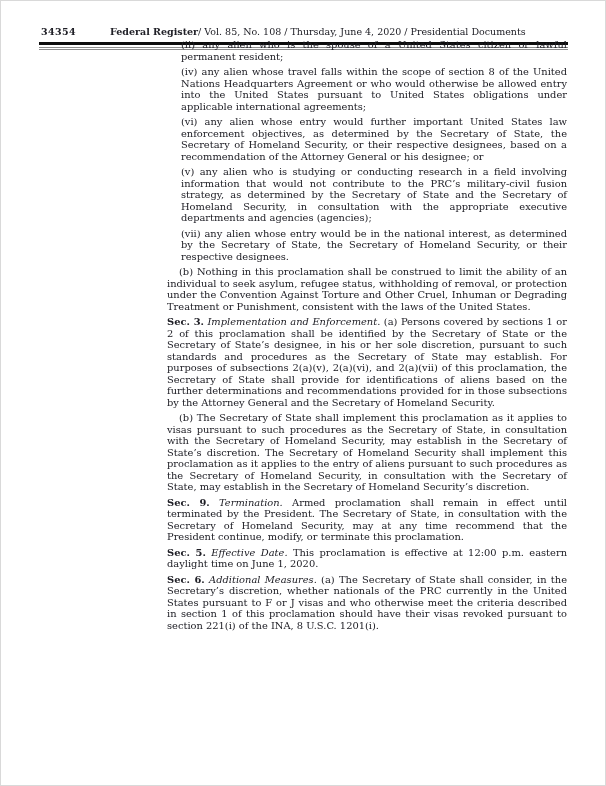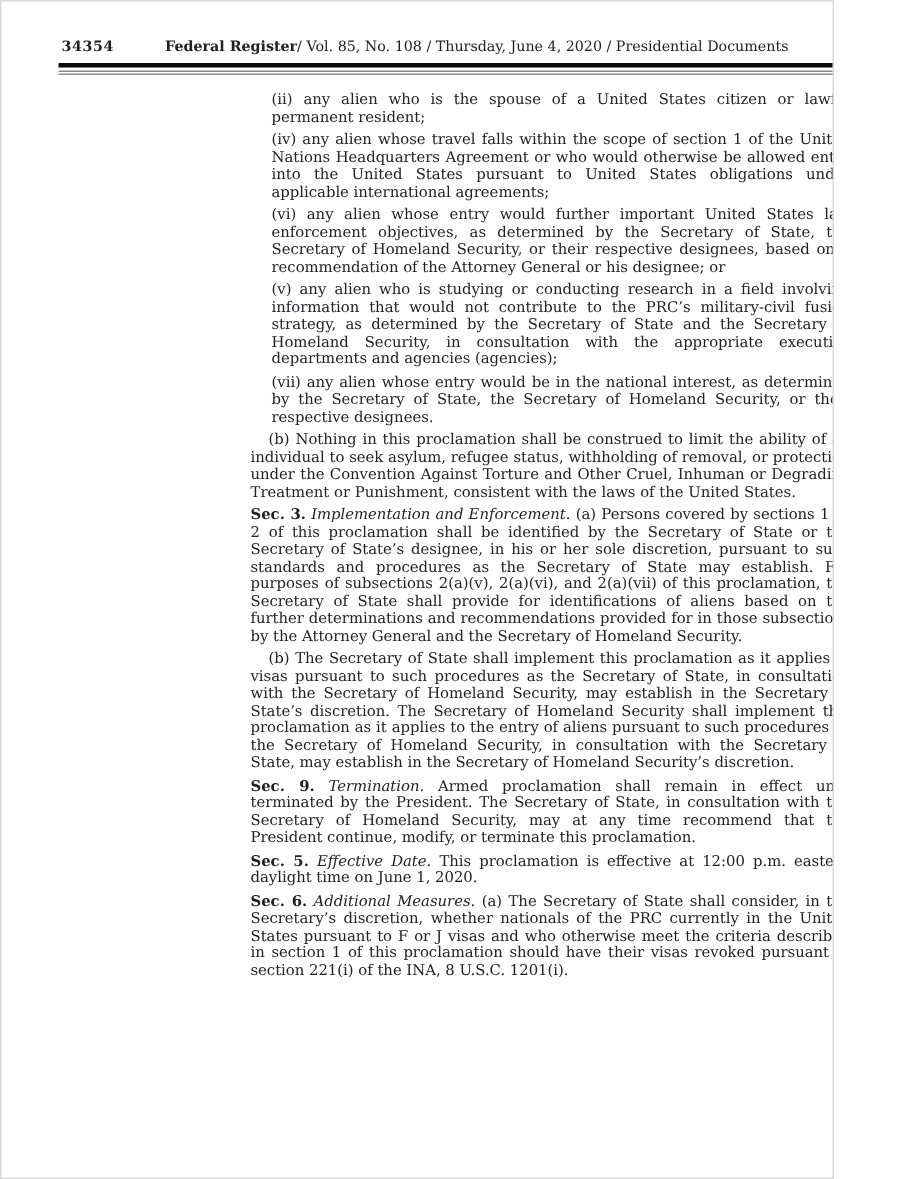--- a/index.html
+++ b/index.html
@@ -1,19 +1,19 @@
 <!DOCTYPE html>
 <html><head>
 <meta charset="utf-8">
 <style>
   * { margin: 0; padding: 0; box-sizing: border-box; }
   html, body { background: #ffffff; }
   .page {
     position: relative;
-    width: 556px;
+    width: 606px;
     height: 786px;
     background: #ffffff;
     border: 1px solid #d9d9d9;
     overflow: hidden;
     font-family: "DejaVu Serif", serif;
     color: #202027;
   }
   .header-row {
     position: absolute;
     top: 25px;
@@ -29,21 +29,21 @@
   .header-rule {
     position: absolute;
     top: 41px;
     left: 38px;
     width: 529px;
   }
   .rule-thick { height: 3px; background: #0c0c0c; margin-bottom: 2px; }
   .rule-thin  { height: 1px; background: #8c8c8c; margin-bottom: 1px; }
   .doc-body {
     position: absolute;
-    top: 60px;
+    top: 38px;
     left: 166px;
     width: 400px;
     font-size: 9.9px;
     line-height: 11.5px;
     text-align: justify;
     hyphens: none;
   }
   p.para { margin-top: 4px; }
   p.para:first-child { margin-top: 0; }
   p.subclause { margin-left: 14px; }
@@ -59,21 +59,21 @@
   <div class="header-row">
     <span class="pagenum">34354</span><span class="journal-line"><span class="journal-name">Federal Register</span><span>/ Vol. 85, No. 108 / Thursday, June 4, 2020 / Presidential Documents</span></span>
   </div>
   <div class="header-rule">
     <div class="rule-thick"></div>
     <div class="rule-thin"></div>
     <div class="rule-thin"></div>
   </div>
   <div class="doc-body">
       <p class="para subclause"><span>(ii) any alien who is the spouse of a United States citizen or lawful permanent resident;</span></p>
-      <p class="para subclause"><span>(iv) any alien whose travel falls within the scope of section 1 of the United Nations Headquarters Agreement or who would otherwise be allowed entry into the United States pursuant to United States obligations under applicable international agreements;</span></p>
+      <p class="para subclause"><span>(iv) any alien whose travel falls within the scope of section 8 of the United Nations Headquarters Agreement or who would otherwise be allowed entry into the United States pursuant to United States obligations under applicable international agreements;</span></p>
       <p class="para subclause"><span>(vi) any alien whose entry would further important United States law enforcement objectives, as determined by the Secretary of State, the Secretary of Homeland Security, or their respective designees, based on a recommendation of the Attorney General or his designee; or</span></p>
       <p class="para subclause"><span>(v) any alien who is studying or conducting research in a field involving information that would not contribute to the PRC’s military-civil fusion strategy, as determined by the Secretary of State and the Secretary of Homeland Security, in consultation with the appropriate executive departments and agencies (agencies);</span></p>
       <p class="para subclause"><span>(vii) any alien whose entry would be in the national interest, as determined by the Secretary of State, the Secretary of Homeland Security, or their respective designees.</span></p>
       <p class="para lettered"><span>(b) Nothing in this proclamation shall be construed to limit the ability of an individual to seek asylum, refugee status, withholding of removal, or protection under the Convention Against Torture and Other Cruel, Inhuman or Degrading Treatment or Punishment, consistent with the laws of the United States.</span></p>
       <p class="para section"><span class="sec-label">Sec. 3.</span> <span class="sec-title">Implementation and Enforcement.</span> <span>(a) Persons covered by sections 1 or 2 of this proclamation shall be identified by the Secretary of State or the Secretary of State’s designee, in his or her sole discretion, pursuant to such standards and procedures as the Secretary of State may establish. For purposes of subsections 2(a)(v), 2(a)(vi), and 2(a)(vii) of this proclamation, the Secretary of State shall provide for identifications of aliens based on the further determinations and recommendations provided for in those subsections by the Attorney General and the Secretary of Homeland Security.</span></p>
       <p class="para lettered"><span>(b) The Secretary of State shall implement this proclamation as it applies to visas pursuant to such procedures as the Secretary of State, in consultation with the Secretary of Homeland Security, may establish in the Secretary of State’s discretion. The Secretary of Homeland Security shall implement this proclamation as it applies to the entry of aliens pursuant to such procedures as the Secretary of Homeland Security, in consultation with the Secretary of State, may establish in the Secretary of Homeland Security’s discretion.</span></p>
       <p class="para section"><span class="sec-label">Sec. 9.</span> <span class="sec-title">Termination.</span> <span>Armed proclamation shall remain in effect until terminated by the President. The Secretary of State, in consultation with the Secretary of Homeland Security, may at any time recommend that the President continue, modify, or terminate this proclamation.</span></p>
       <p class="para section"><span class="sec-label">Sec. 5.</span> <span class="sec-title">Effective Date.</span> <span>This proclamation is effective at 12:00 p.m. eastern daylight time on June 1, 2020.</span></p>
       <p class="para section"><span class="sec-label">Sec. 6.</span> <span class="sec-title">Additional Measures.</span> <span>(a) The Secretary of State shall consider, in the Secretary’s discretion, whether nationals of the PRC currently in the United States pursuant to F or J visas and who otherwise meet the criteria described in section 1 of this proclamation should have their visas revoked pursuant to section 221(i) of the INA, 8 U.S.C. 1201(i).</span></p>
     </div>

